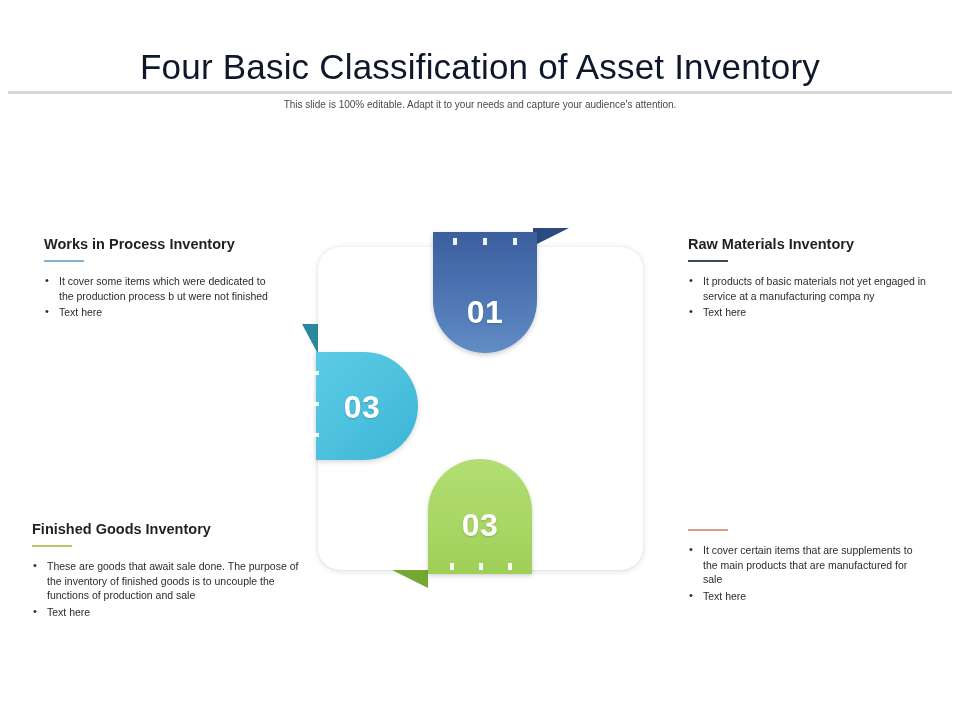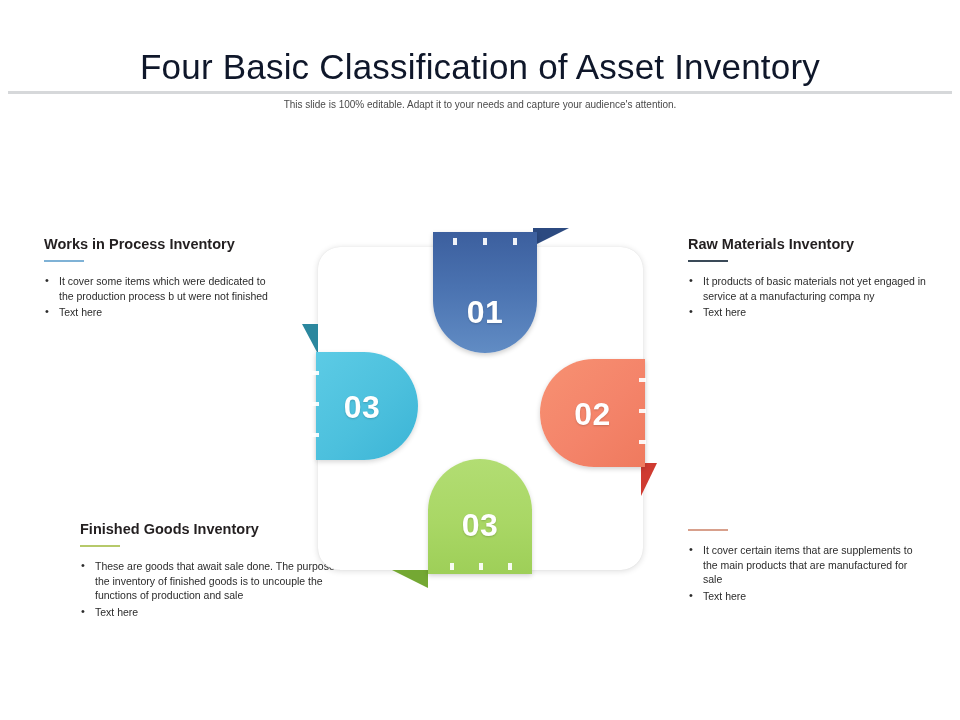--- a/index.html
+++ b/index.html
@@ -83,21 +83,21 @@
     position: absolute;
     left: 1px;
     top: -1px;
     font-size: 11px;
     line-height: 15px;
     color: #2b2b2b;
   }
 
   #panel-works-in-process { left: 44px; top: 236px; width: 238px; }
   #panel-raw-materials    { left: 688px; top: 236px; width: 238px; }
-  #panel-finished-goods   { left: 32px; top: 521px; width: 272px; margin-left: 48px; }
+  #panel-finished-goods   { left: 32px; top: 521px; width: 272px; }
   #panel-stores-spares    { left: 688px; top: 521px; width: 238px; }
 
   
   #center-diagram {
     position: absolute;
     left: 300px;
     top: 222px;
     width: 362px;
     height: 370px;
   }
@@ -248,28 +248,20 @@
 
   <div class="petal" id="petal-01">
     <div class="tail"></div>
     <div class="body"></div>
     <div class="tick" style="left:20px;top:6px;width:4px;height:7px;"></div>
     <div class="tick" style="left:50px;top:6px;width:4px;height:7px;"></div>
     <div class="tick" style="left:80px;top:6px;width:4px;height:7px;"></div>
     <div class="petal-number">01</div>
   </div>
 
-  <div class="petal" id="petal-02">
-    <div class="tail"></div>
-    <div class="body"></div>
-    <div class="tick" style="left:99px;top:19px;width:7px;height:4px;"></div>
-    <div class="tick" style="left:99px;top:50px;width:7px;height:4px;"></div>
-    <div class="tick" style="left:99px;top:81px;width:7px;height:4px;"></div>
-    <div class="petal-number">02</div>
-  </div>
 
   <div class="petal" id="petal-03">
     <div class="tail"></div>
     <div class="body"></div>
     <div class="tick" style="left:22px;top:104px;width:4px;height:7px;"></div>
     <div class="tick" style="left:51px;top:104px;width:4px;height:7px;"></div>
     <div class="tick" style="left:80px;top:104px;width:4px;height:7px;"></div>
     <div class="petal-number">03</div>
   </div>
 

